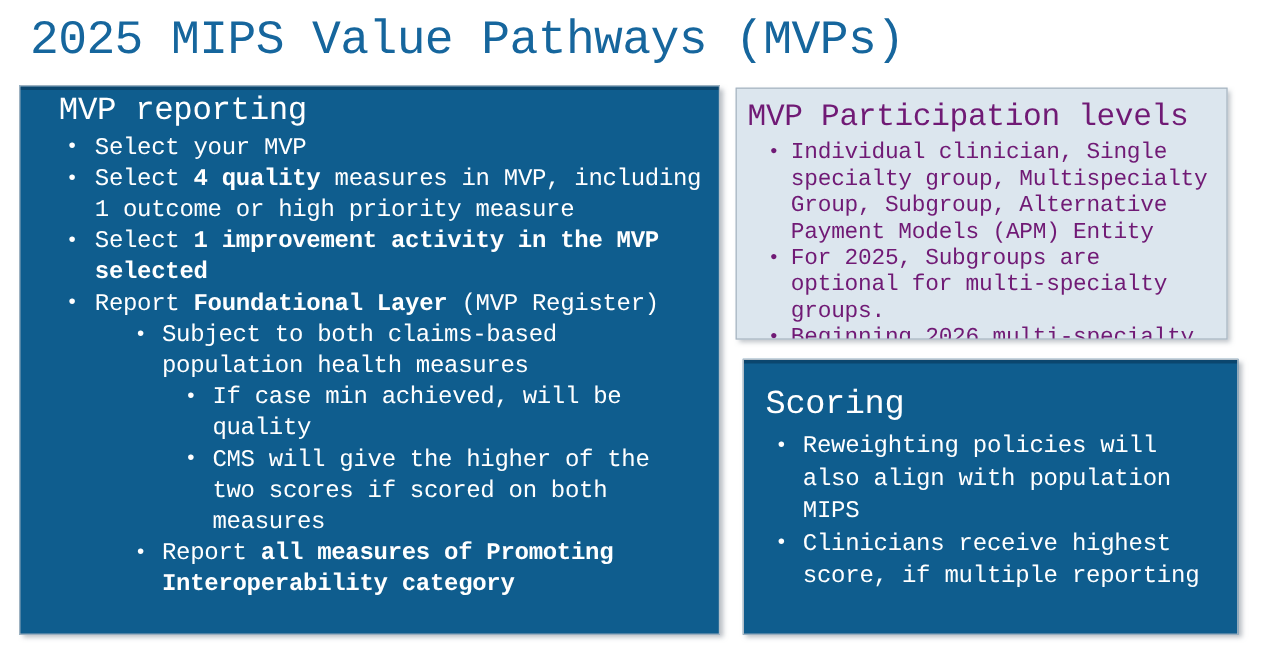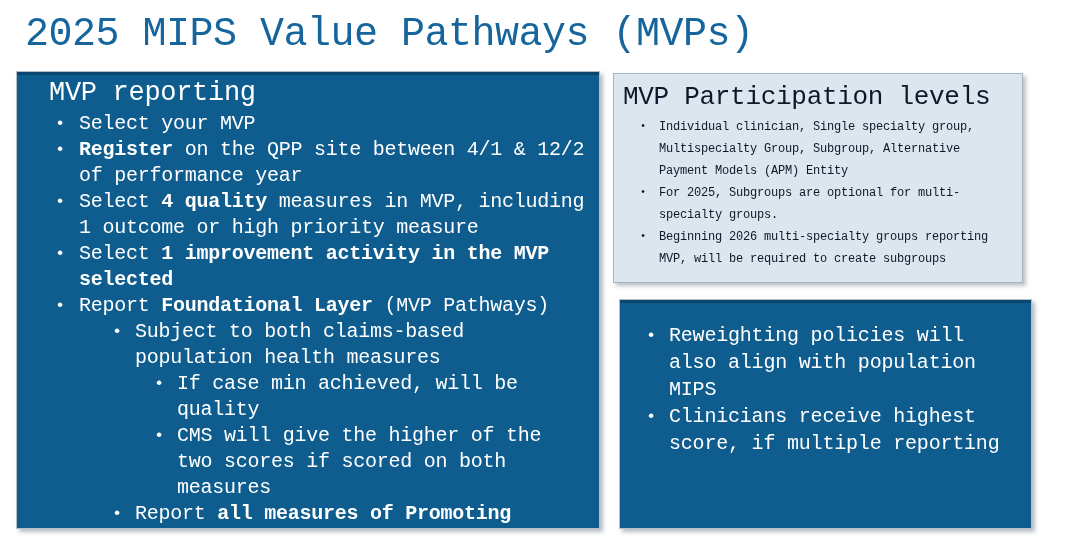--- a/index.html
+++ b/index.html
@@ -24,21 +24,21 @@
     overflow: hidden;
   }
   .panel.dark {
     background: #0F5D8E;
     color: #ffffff;
     border: 1px solid #b3bfc9;
     box-shadow: inset 0 3px 0 rgba(6,42,70,0.45), 3px 3px 4px rgba(125,135,145,0.55);
   }
   .panel.light {
     background: #DCE6EE;
-    color: #0f172a;
+    color: #701a75;
     border: 1px solid #A7B4C0;
     box-shadow: 3px 3px 4px rgba(125,135,145,0.5);
   }
   .panel h2 {
     font-weight: 400;
     letter-spacing: -0.3px;
   }
   .panel ul { list-style: none; }
   .panel li { position: relative; }
   .panel li::before {
@@ -63,21 +63,21 @@
   .reporting li.lvl3 { padding-left: 143px; }
   .reporting li.lvl3::before { left: 120px; }
 
   
   .participation {
     left: 613px; top: 73px;
     width: 410px; height: 210px;
     padding: 8px 14px 8px 9px;
   }
   .participation h2 { font-size: 26px; margin: 0 0 4px 0; }
-  .participation ul { font-size: 12px; line-height: 22px; letter-spacing: -0.2px; }
+  .participation ul { font-size: 19px; line-height: 22px; letter-spacing: -0.2px; }
   .participation li.lvl1 { padding-left: 36px; }
   .participation li.lvl1::before { left: 17px; }
 
   
   .scoring {
     left: 619px; top: 299px;
     width: 413px; height: 230px;
     padding: 22px 14px 8px 18px;
   }
   .scoring h2 { font-size: 28px; margin: 0 0 6px 0; }
@@ -87,38 +87,38 @@
 </style>
 </head>
 <body>
 
 <div class="page-title">2025 MIPS Value Pathways (MVPs)</div>
 
 <section class="panel dark reporting">
   <h2>MVP reporting</h2>
   <ul>
       <li class="lvl1"><span>Select your MVP</span></li>
-      <li class="lvl1"><span class="bold">Register</span><span> on the QPP site between 4/1 &amp; 12/2 of performance year</span></li>
       <li class="lvl1"><span>Select </span><span class="bold">4 quality</span><span> measures in MVP, including 1 outcome or high priority measure</span></li>
       <li class="lvl1"><span>Select </span><span class="bold">1 improvement activity in the MVP selected</span></li>
-      <li class="lvl1"><span>Report </span><span class="bold">Foundational Layer</span><span> (MVP Pathways)</span></li>
+      <li class="lvl1"><span>Report </span><span class="bold">Foundational Layer</span><span> (MVP Register)</span></li>
       <li class="lvl2"><span>Subject to both claims-based population health measures</span></li>
       <li class="lvl3"><span>If case min achieved, will be quality</span></li>
       <li class="lvl3"><span>CMS will give the higher of the two scores if scored on both measures</span></li>
       <li class="lvl2"><span>Report </span><span class="bold">all measures of Promoting Interoperability category</span></li>
     </ul>
 </section>
 
 <section class="panel light participation">
   <h2>MVP Participation levels</h2>
   <ul>
       <li class="lvl1"><span>Individual clinician, Single specialty group, Multispecialty Group, Subgroup, Alternative Payment Models (APM) Entity</span></li>
       <li class="lvl1"><span>For 2025, Subgroups are optional for multi-specialty groups.</span></li>
       <li class="lvl1"><span>Beginning 2026 multi-specialty groups reporting MVP, will be required to create subgroups</span></li>
     </ul>
 </section>
 
 <section class="panel dark scoring">
+  <h2>Scoring</h2>
   <ul>
       <li class="lvl1"><span>Reweighting policies will also align with population MIPS</span></li>
       <li class="lvl1"><span>Clinicians receive highest score, if multiple reporting</span></li>
     </ul>
 </section>
 
 </body></html>

